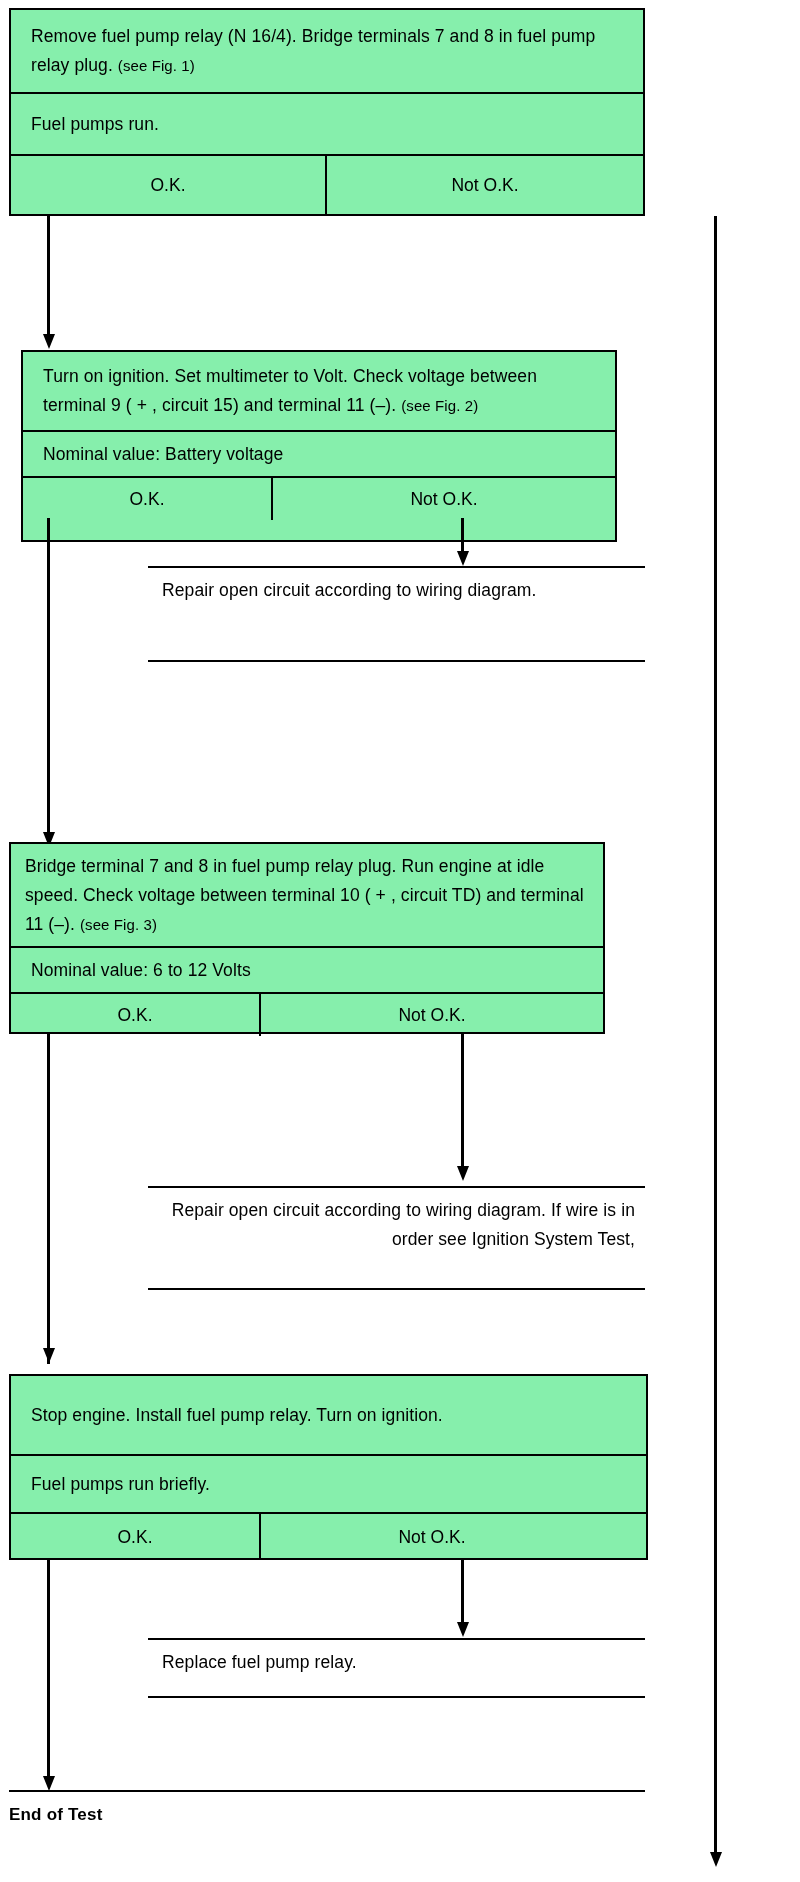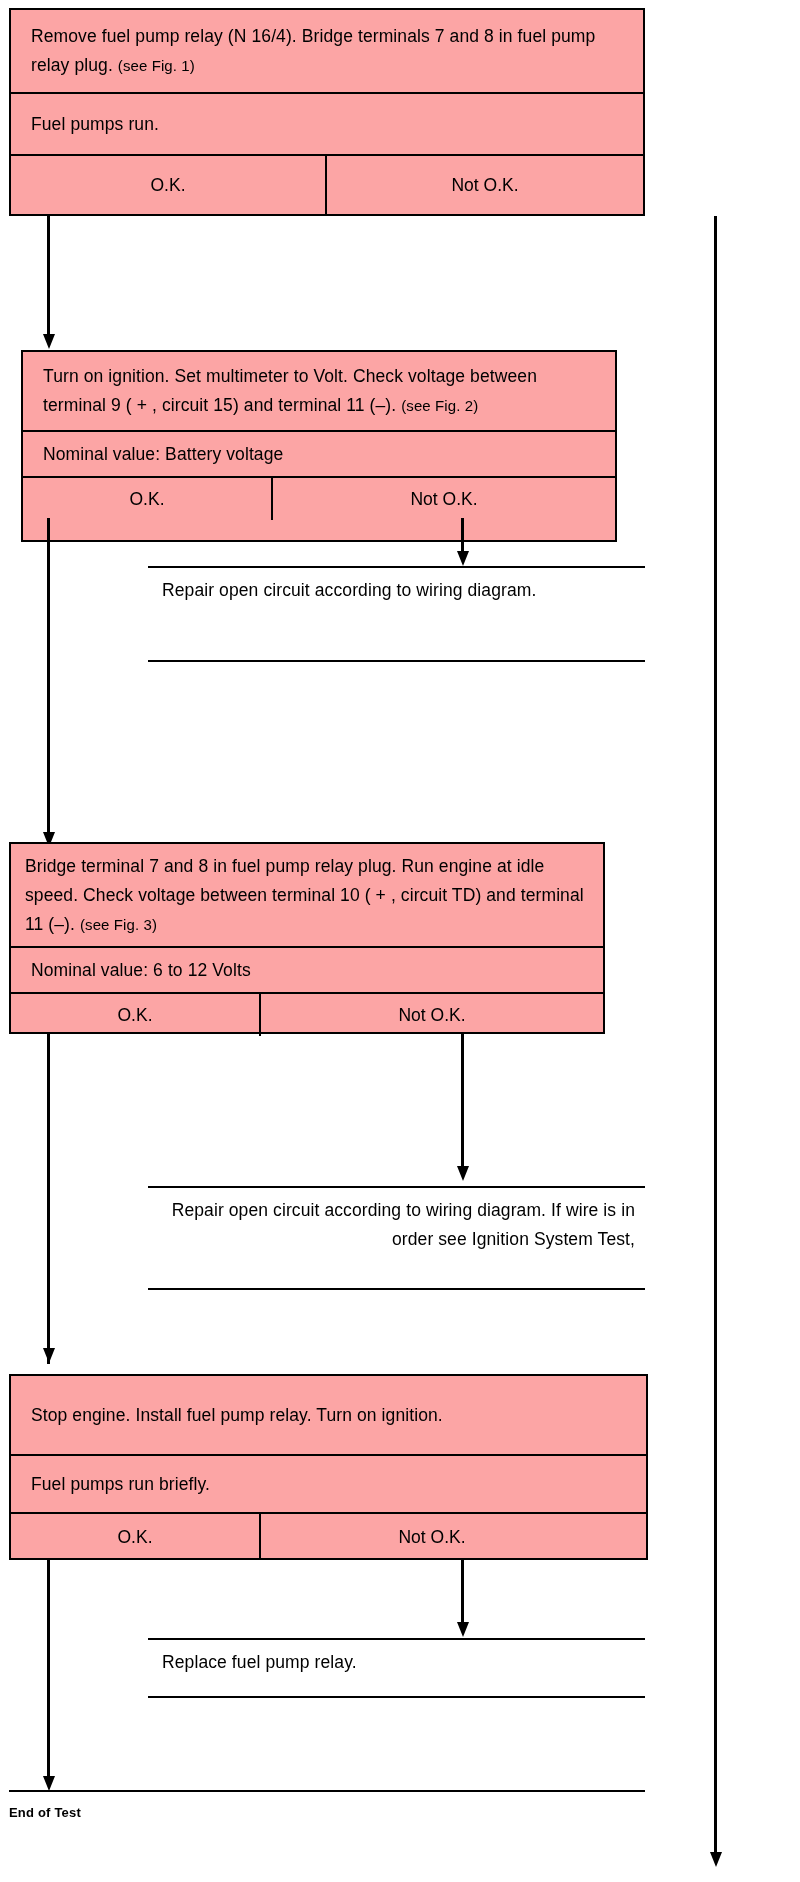--- a/index.html
+++ b/index.html
@@ -8,21 +8,21 @@
     font-family:"Liberation Sans","DejaVu Sans",sans-serif;
     color:#000000;
   }
   .stage{position:absolute;left:0;top:0;width:800px;height:1882px;}
 
   
   .box{
     position:absolute;
     border:2px solid #000;
     box-sizing:border-box;
-    background:#fca5a5;
+    background:#86efac;
   }
   .row{
     box-sizing:border-box;
     display:flex;
     align-items:center;
     border-bottom:2px solid #000;
   }
   .row:last-child{border-bottom:none;}
   .cell-text{
     padding:6px 18px 6px 20px;
@@ -52,21 +52,21 @@
   
   .vline{position:absolute;background:#000;width:3px;}
   .arrow{
     position:absolute;width:0;height:0;
     border-left:6px solid transparent;
     border-right:6px solid transparent;
     border-top:15px solid #000;
   }
   .endlabel{
     position:absolute;
-    font-size:13px;
+    font-size:17px;
     font-weight:bold;
     letter-spacing:.2px;
   }
   .endrule{position:absolute;background:#000;height:2px;}
 </style>
 </head>
 <body>
 
 <div class="stage">
 

